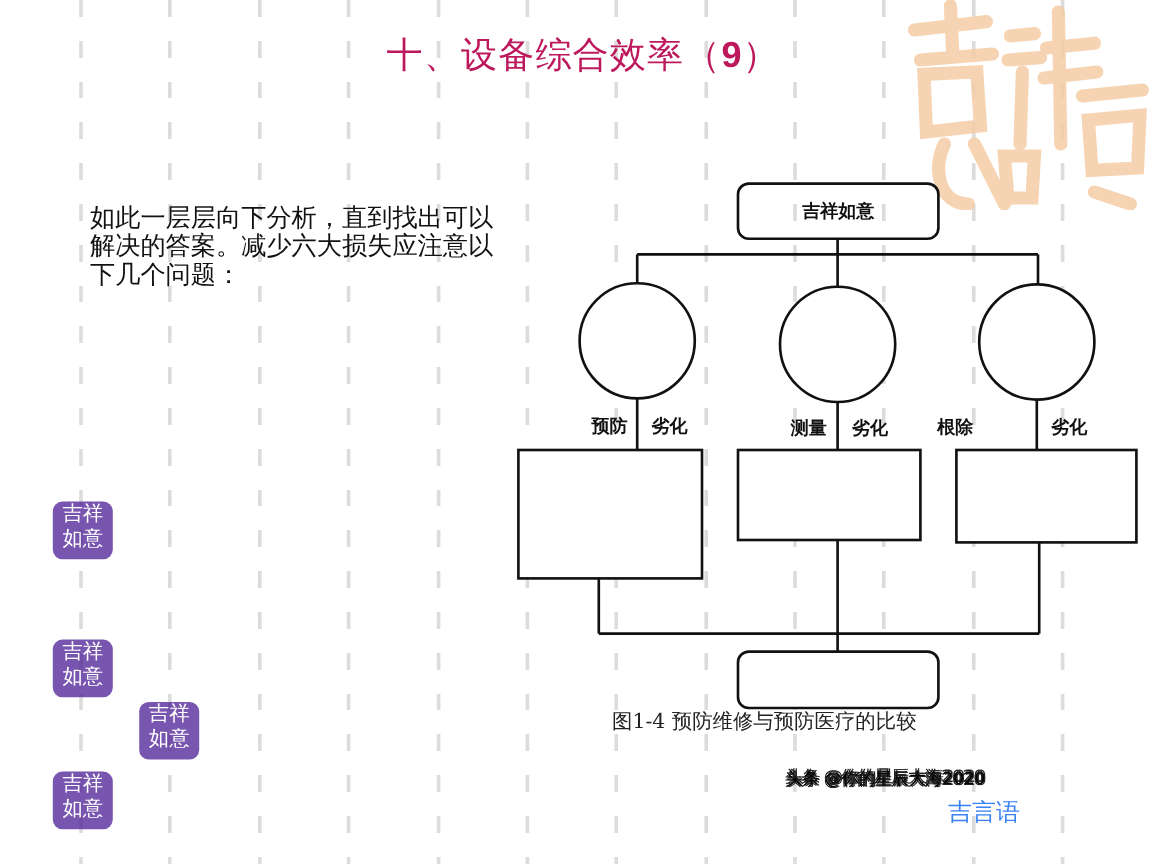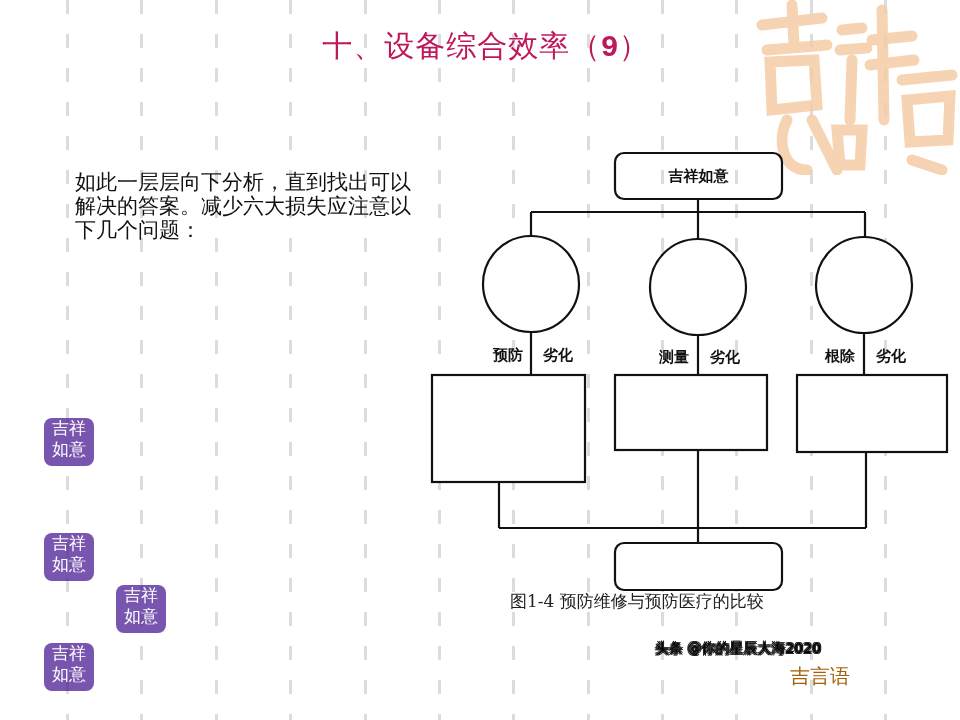--- a/index.html
+++ b/index.html
@@ -43,21 +43,21 @@
     .caption {
       position: absolute; left: 510px; top: 590px; font-size: 17px; color: #222; z-index: 2;
       font-family: "DejaVu Serif", serif;
     }
     .footer-watermark {
       position: absolute; left: 655px; top: 640px; font-size: 14px; color: #000000; z-index: 3;
       font-family: "DejaVu Sans", sans-serif;
       text-shadow: -1px -1px 0 #222, 1px -1px 0 #222, -1px 1px 0 #222, 1px 1px 0 #222;
     }
     .faint-watermark {
-      position: absolute; left: 790px; top: 663px; font-size: 20px; color: #a16207; z-index: 2;
+      position: absolute; left: 790px; top: 663px; font-size: 20px; color: #3b82f6; z-index: 2;
       font-family: "DejaVu Sans", sans-serif;
     }
   </style>
 </head>
 <body>
 
 <div class="grid" style="left:66px"></div>
 <div class="grid" style="left:140px"></div>
 <div class="grid" style="left:215px"></div>
 <div class="grid" style="left:289px"></div>
@@ -147,21 +147,21 @@
 </div>
 <div class="box-text" style="left:816px; top:265px; width:96px; font-size:16px;">
   <div>早期</div>
   <div>处理</div>
 </div>
 
 <div class="box-text" style="left:488px; top:345px; width:40px;">预防</div>
 <div class="box-text" style="left:538px; top:345px; width:40px;">劣化</div>
 <div class="box-text" style="left:654px; top:347px; width:40px;">测量</div>
 <div class="box-text" style="left:705px; top:347px; width:40px;">劣化</div>
-<div class="box-text" style="left:820px; top:346px; width:40px;">根除</div>
+<div class="box-text" style="left:776px; top:346px; width:40px;">根除</div>
 <div class="box-text" style="left:871px; top:346px; width:40px;">劣化</div>
 
 <div class="box-text" style="left:450px; top:398px; width:110px; text-align:left; line-height:19px;">
   <div>日常维护</div>
   <div>润滑、清洁</div>
   <div>调整、检查</div>
 </div>
 <div class="box-text" style="left:615px; top:404px; width:152px;">检查诊断</div>
 <div class="box-text" style="left:797px; top:392px; width:150px; line-height:24px;">
   <div>预防修理</div>

